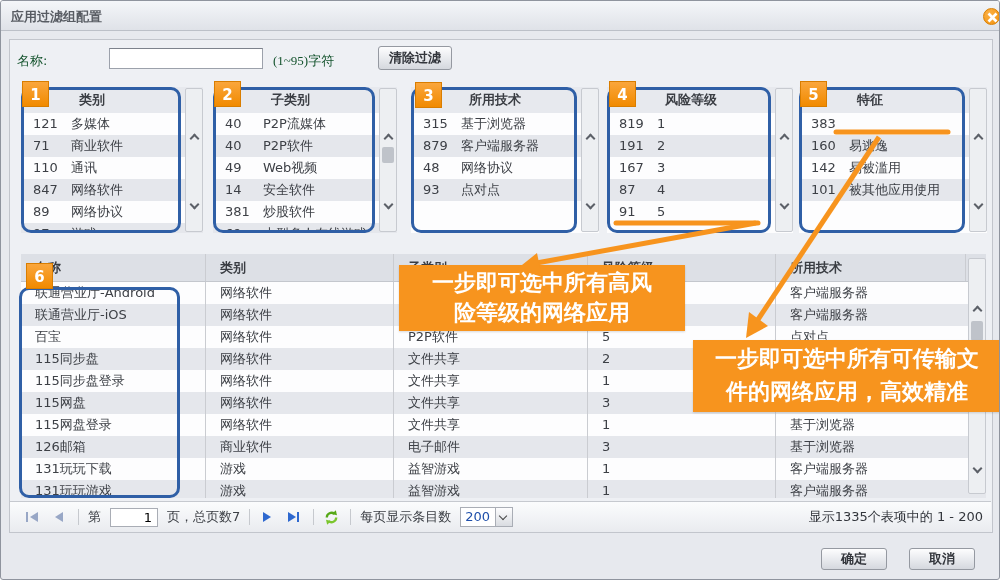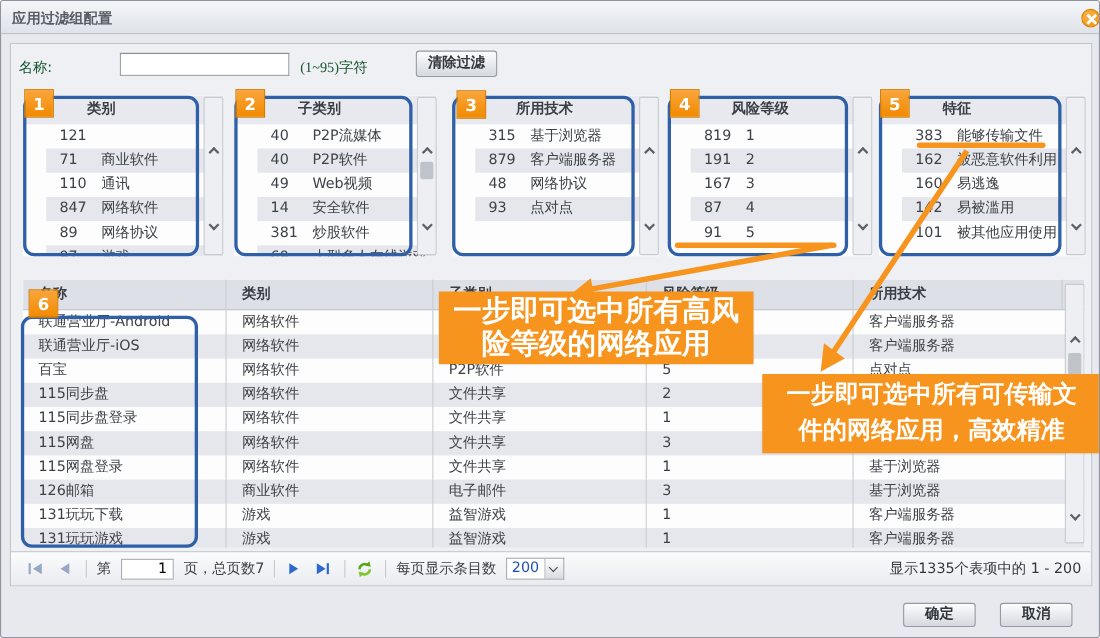--- a/index.html
+++ b/index.html
@@ -25,21 +25,21 @@
   .btn { position:absolute; height:24px; padding:0 10px; line-height:22px; text-align:center;
     background:linear-gradient(#fdfdfe,#e7e9ed 55%,#d5d8de); border:1px solid #9599a1; border-radius:3px;
     color:#33363c; font-weight:600; cursor:pointer; }
   .pushbtn { width:66px; height:22px; line-height:20px; }
 
   
   .panel { position:absolute; top:86px; height:146px; }
   .plist { position:absolute; left:0; top:0; right:0; height:146px; overflow:hidden; background:#fdfdfe; }
   .phead { height:26px; line-height:26px; padding-left:58px; font-weight:700; color:#3a3d43;
     background:#e7e9ee; }
-  .prow { display:flex; height:22px; line-height:22px;margin-left:21px; }
+  .prow { display:flex; height:22px; line-height:22px; }
   .prow:nth-child(even) { background:#e5e7ec; }
   .pcount { width:50px; padding-left:12px; }
   .plabel { flex:1; white-space:nowrap; overflow:hidden; }
   .pborder { position:absolute; left:0; top:0; height:146px; width:calc(100% - 22px);
     border:3px solid #2f5fa6; border-radius:10px; z-index:30; pointer-events:none; }
 
   
   .sbar { position:absolute; right:0; top:1px; width:18px; height:144px;
     background:#edeff2; border:1px solid #c7cad0; border-radius:2px; }
   .chev { position:absolute; left:5px; width:7px; height:7px; border:solid #5c6068; border-width:2px 2px 0 0; }
@@ -61,21 +61,21 @@
   .c0 { width:185px; } .c1 { width:188px; } .c2 { width:194px; } .c3 { width:188px; } .c4 { width:190px; }
   .thead .tc, .trow .c0, .trow .c1, .trow .c2, .trow .c3 { border-right:1px solid #caccd1; }
   .trow .c4 { border-right:none; }
   .tsbar { top:4px; height:236px; }
   .tborder { position:absolute; left:18px; top:286px; width:161px; height:211px;
     border:3px solid #2f5fa6; border-radius:10px; z-index:30; pointer-events:none; }
 
   
   .callout { position:absolute; background:#f7941e; color:#fff; font-weight:700; text-align:center;
     z-index:55; box-shadow:0 1px 2px rgba(0,0,0,.15); }
-  .callout1 { left:398px; top:264px; width:286px; height:66px; font-size:26px; line-height:30px; padding-top:3px; }
+  .callout1 { left:398px; top:264px; width:286px; height:66px; font-size:22px; line-height:30px; padding-top:3px; }
   .callout2 { left:692px; top:339px; width:308px; height:72px; font-size:22px; line-height:33px; padding-top:2px; }
 
   .overlay { position:absolute; left:0; top:0; z-index:60; pointer-events:none; }
 
   
   .pagebar { position:absolute; left:9px; top:500px; width:981px; height:31px;
     background:linear-gradient(#fbfcfd,#e9ebef); border-top:1px solid #c6c9cf;
     display:flex; align-items:center; padding:0 8px 0 14px; gap:9px; }
   .vsep { width:1px; height:16px; background:#c6c9ce; }
   .pgbtn { width:18px; height:16px; position:relative; cursor:pointer; }
@@ -115,20 +115,21 @@
   <input class="name-input" value="" style="">
   <span class="lbl" style="left:272px; top:51px;font-family:Liberation Serif, serif;">(1~95)字符</span>
   <div class="btn" style="left:377px; top:45px;">清除过滤</div>
 
   <div class="panel" style="left:20px; width:182px;">
     <div class="plist">
       <div class="phead">类别</div>
       <div>
           <div class="prow">
           <span class="pcount">121</span>
+          <span class="plabel">多媒体</span>
         </div>
           <div class="prow">
           <span class="pcount">71</span>
           <span class="plabel">商业软件</span>
         </div>
           <div class="prow">
           <span class="pcount">110</span>
           <span class="plabel">通讯</span>
         </div>
           <div class="prow">
@@ -255,25 +256,20 @@
     </div>
     <div class="badge" style="left:2px; top:-6px;">4</div>
   </div>
 
   <div class="panel" style="left:798px; width:188px;">
     <div class="plist">
       <div class="phead">特征</div>
       <div>
           <div class="prow">
           <span class="pcount">383</span>
-          <span class="plabel">能够传输文件</span>
-        </div>
-          <div class="prow">
-          <span class="pcount">162</span>
-          <span class="plabel">被恶意软件利用</span>
         </div>
           <div class="prow">
           <span class="pcount">160</span>
           <span class="plabel">易逃逸</span>
         </div>
           <div class="prow">
           <span class="pcount">142</span>
           <span class="plabel">易被滥用</span>
         </div>
           <div class="prow">

